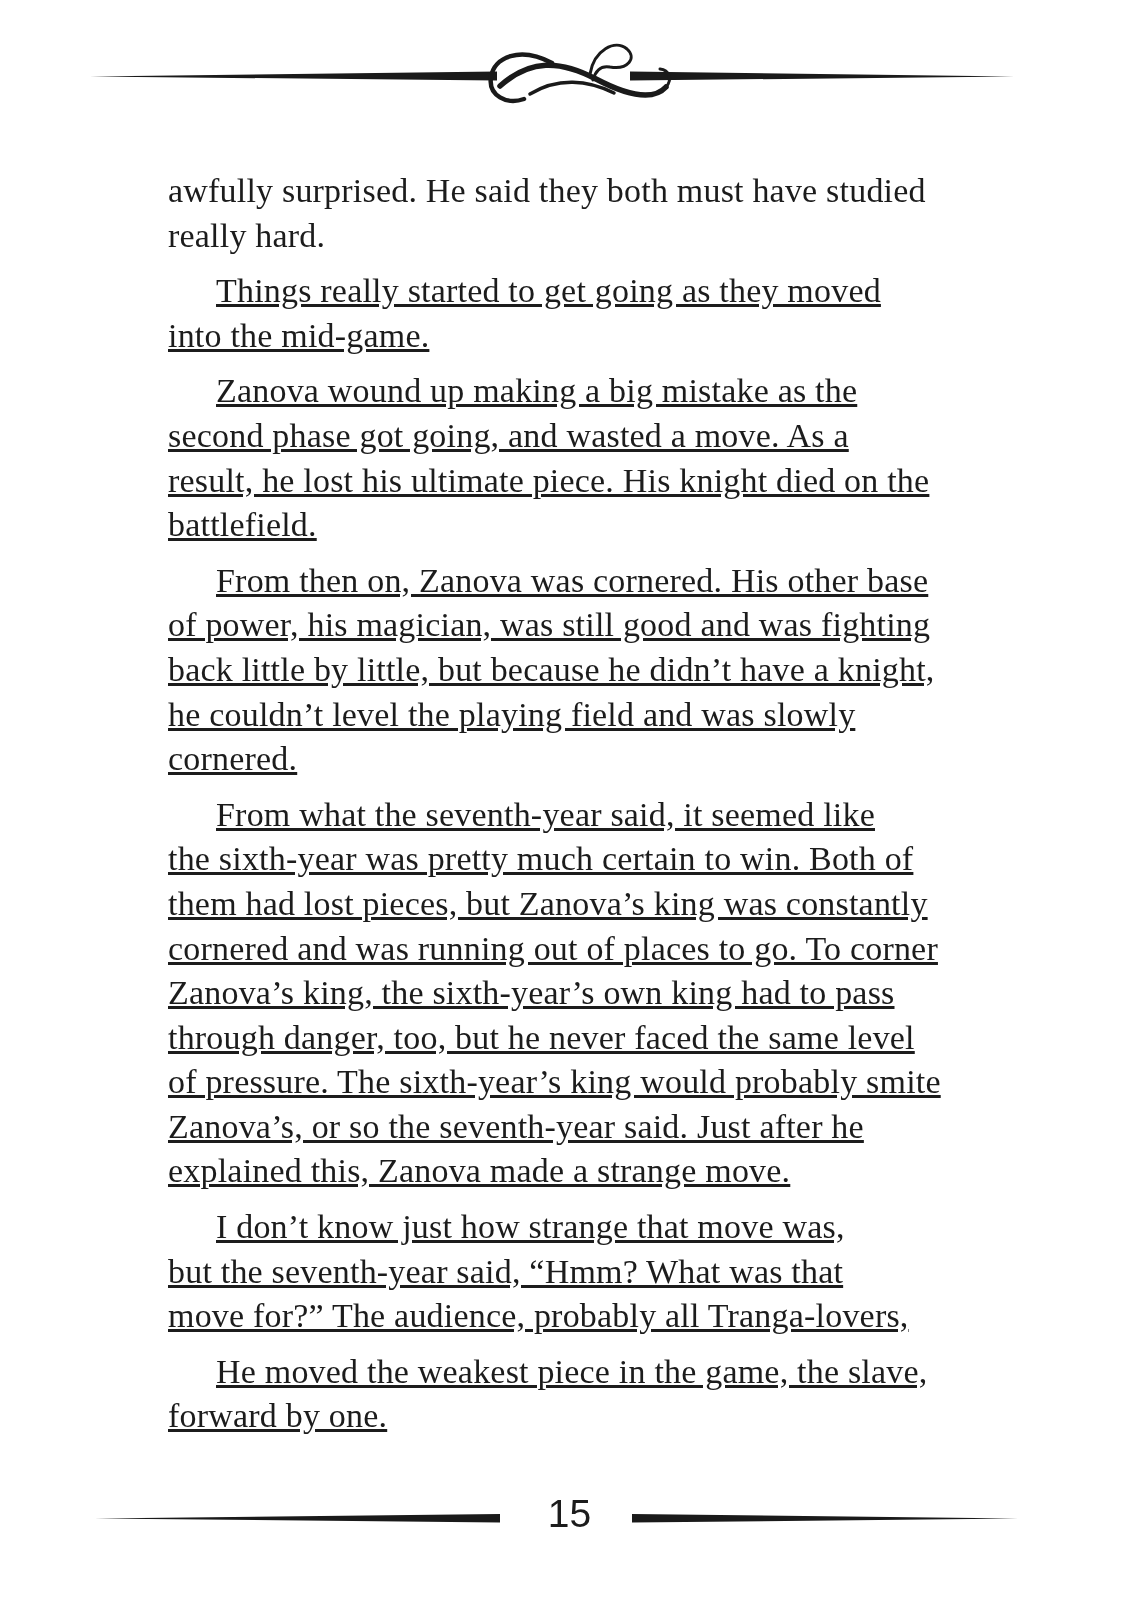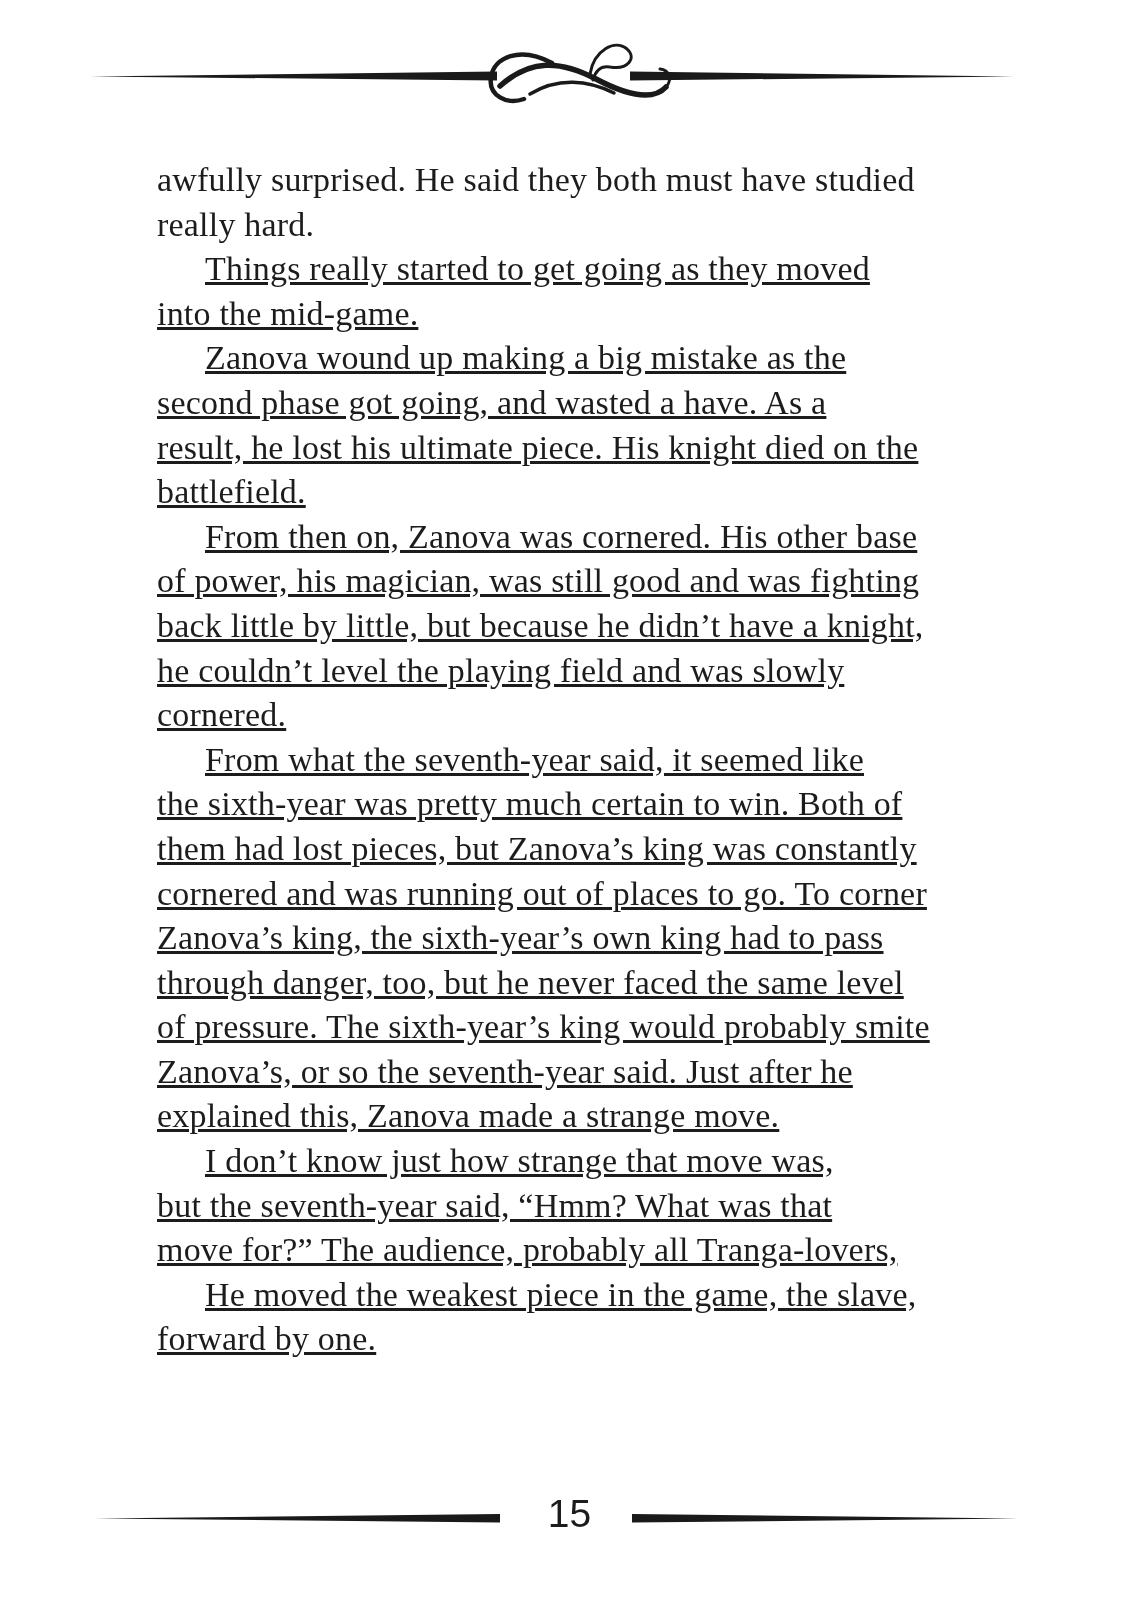--- a/index.html
+++ b/index.html
@@ -28,21 +28,21 @@
     width: 100%;
     height: 100%;
   }
   .text-block {
     position: absolute;
     top: 158px;
     left: 157px;
     width: 900px;
   }
   .para {
-    margin: 0;
+    margin: 11px;
     padding: 0;
     white-space: pre;
     font-size: 34px;
     line-height: 44.6px;
     color: #1c1c1c;
     letter-spacing: 0.2px;
   }
   .para.indent {
     text-indent: 48px;
     text-decoration: underline;
@@ -91,21 +91,21 @@
       </g>
     </svg>
   </div>
 
   <main class="text-block">
     <p class="para no-indent">awfully surprised. He said they both must have studied
 really hard.</p>
     <p class="para indent">Things really started to get going as they moved
 into the mid-game.</p>
     <p class="para indent">Zanova wound up making a big mistake as the
-second phase got going, and wasted a have. As a
+second phase got going, and wasted a move. As a
 result, he lost his ultimate piece. His knight died on the
 battlefield.</p>
     <p class="para indent">From then on, Zanova was cornered. His other base
 of power, his magician, was still good and was fighting
 back little by little, but because he didn’t have a knight,
 he couldn’t level the playing field and was slowly
 cornered.</p>
     <p class="para indent">From what the seventh-year said, it seemed like
 the sixth-year was pretty much certain to win. Both of
 them had lost pieces, but Zanova’s king was constantly

